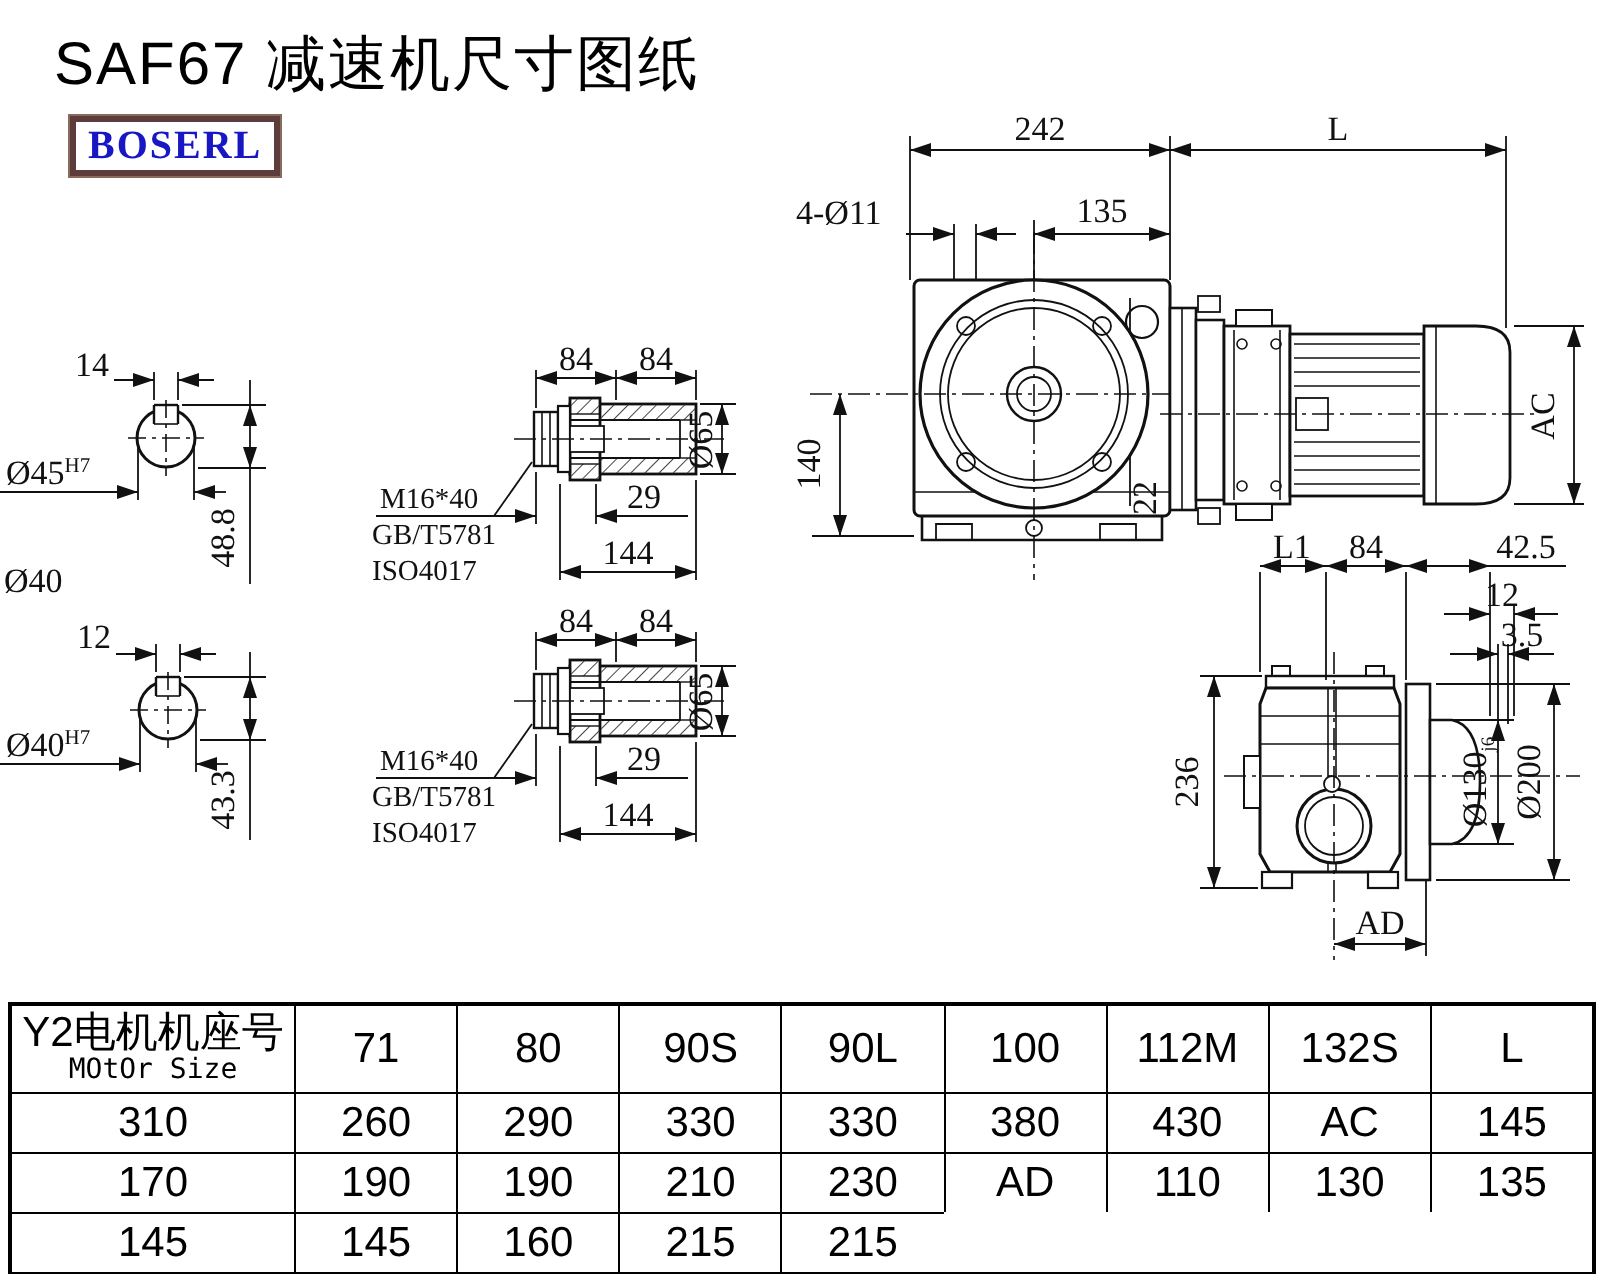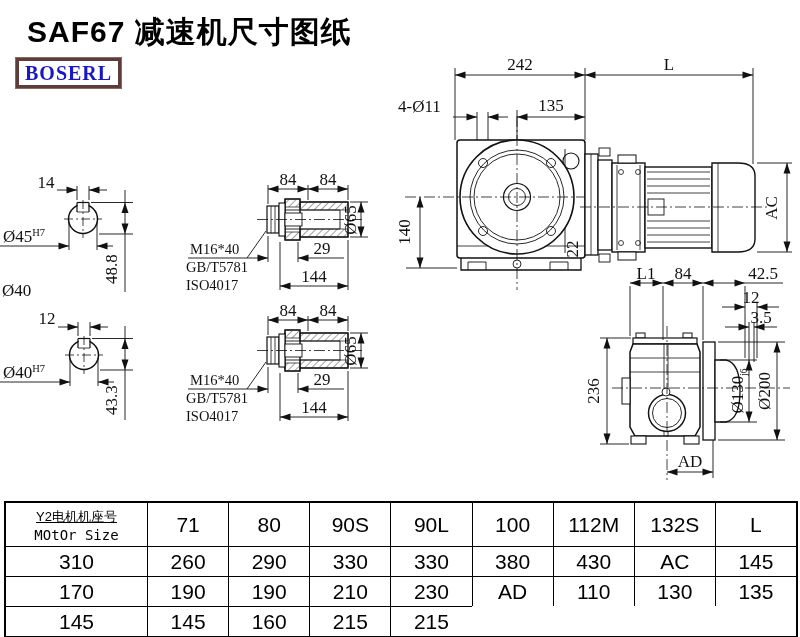--- a/index.html
+++ b/index.html
@@ -1,33 +1,33 @@
 <!DOCTYPE html>
 <html><head>
 <meta charset="utf-8">
 <style>
   html,body{margin:0;padding:0;background:#fff;}
   .stage{position:relative;width:800px;height:637px;background:#fff;overflow:hidden;
          font-family:"Liberation Sans",sans-serif;}
-  .title{position:absolute;left:27px;top:12px;font-size:30px;font-weight:bold;color:#000;
+  .title{position:absolute;left:27px;top:12px;font-size:30px;font-weight:normal;color:#000;
          letter-spacing:1px;white-space:nowrap;}
-  .brand{position:absolute;left:16px;top:58px;border:3px solid #5d3c3c;outline:1px solid #8a6a5a;
+  .brand{position:absolute;left:35px;top:58px;border:3px solid #5d3c3c;outline:1px solid #8a6a5a;
          color:#1717c3;font-family:"Liberation Serif",serif;font-size:20px;font-weight:bold;
          padding:0 6px;line-height:24px;letter-spacing:1px;background:#fff;}
   svg{position:absolute;left:0;top:0;}
   svg text{font-family:"Liberation Serif",serif;font-size:17px;fill:#111;}
   svg text.small{font-size:14.5px;}
   .dim-table{position:absolute;left:4px;top:501px;width:790px;border:2px solid #000;
              display:grid;grid-template-columns:141px repeat(8,1fr);background:#fff;}
   .dim-table>div{display:flex;flex-direction:column;align-items:center;justify-content:center;
              font-size:21px;color:#000;border-left:1.5px solid #000;border-top:1.5px solid #000;
              height:29px;}
   .dim-table>div:nth-child(-n+9){border-top:none;height:43px;}
   .dim-table>div:nth-child(9n+1){border-left:none;}
-  .hz{font-size:13px;line-height:20px;text-decoration:underline;}
+  .hz{font-size:21px;line-height:20px;}
   .he{font-size:14px;font-family:"DejaVu Sans Mono",monospace;line-height:16px;}
 </style>
 </head>
 <body>
 
 <div class="stage">
 
 <svg width="800" height="500" viewBox="0 0 800 500">
   <defs>
     <marker id="ar" markerWidth="12" markerHeight="9" refX="11" refY="4.5" orient="auto-start-reverse" markerUnits="userSpaceOnUse">

